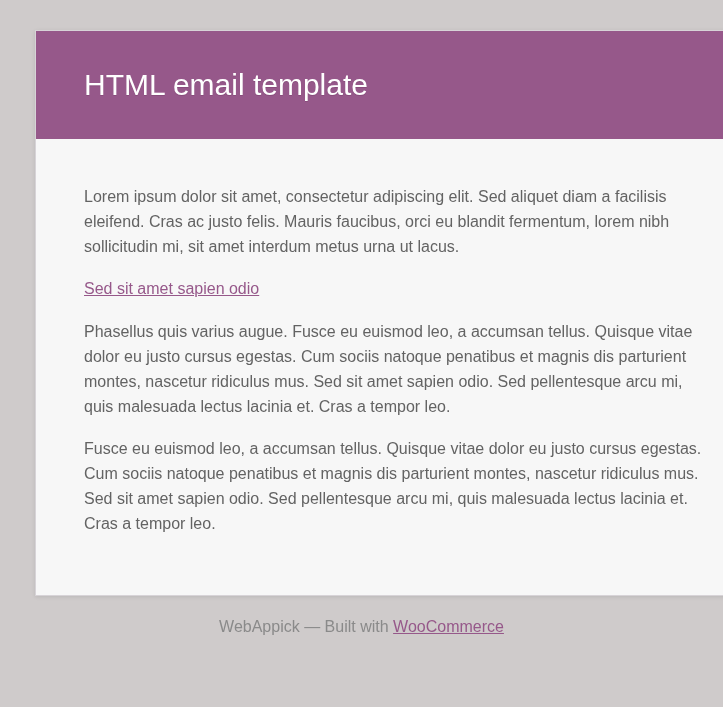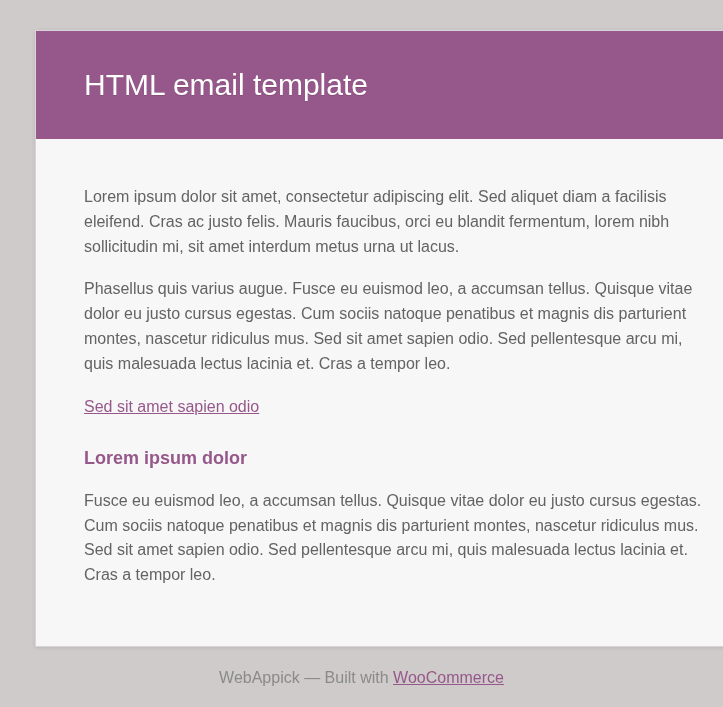--- a/index.html
+++ b/index.html
@@ -71,27 +71,26 @@
   <div class="card">
 
     <div class="header">
       <h1>HTML email template</h1>
     </div>
 
     <div class="body">
 
       <p>Lorem ipsum dolor sit amet, consectetur adipiscing elit. Sed aliquet diam a facilisis eleifend. Cras ac justo felis. Mauris faucibus, orci eu blandit fermentum, lorem nibh sollicitudin mi, sit amet interdum metus urna ut lacus.</p>
 
-      <p>Phasellus quis varius augue. Fusce eu euismod leo, a accumsan tellus. Quisque vitae dolor eu justo cursus egestas. Cum sociis natoque penatibus et magnis dis parturient montes, nascetur ridiculus mus. Sed sit amet sapien odio. Sed pellentesque arcu mi, quis malesuada lectus lacinia et. Cras a tempor leo.</p>
-
       <p>
         <a href="#" class="inline-link">Sed sit amet sapien odio</a>
       </p>
 
-      <h2>Lorem ipsum dolor</h2>
+      <p>Phasellus quis varius augue. Fusce eu euismod leo, a accumsan tellus. Quisque vitae dolor eu justo cursus egestas. Cum sociis natoque penatibus et magnis dis parturient montes, nascetur ridiculus mus. Sed sit amet sapien odio. Sed pellentesque arcu mi, quis malesuada lectus lacinia et. Cras a tempor leo.</p>
+
 
       <p>Fusce eu euismod leo, a accumsan tellus. Quisque vitae dolor eu justo cursus egestas. Cum sociis natoque penatibus et magnis dis parturient montes, nascetur ridiculus mus. Sed sit amet sapien odio. Sed pellentesque arcu mi, quis malesuada lectus lacinia et. Cras a tempor leo.</p>
 
     </div>
   </div>
 
   <div class="footer">
     <span>WebAppick — Built with </span><a href="#">WooCommerce</a>
   </div>
 </div>

